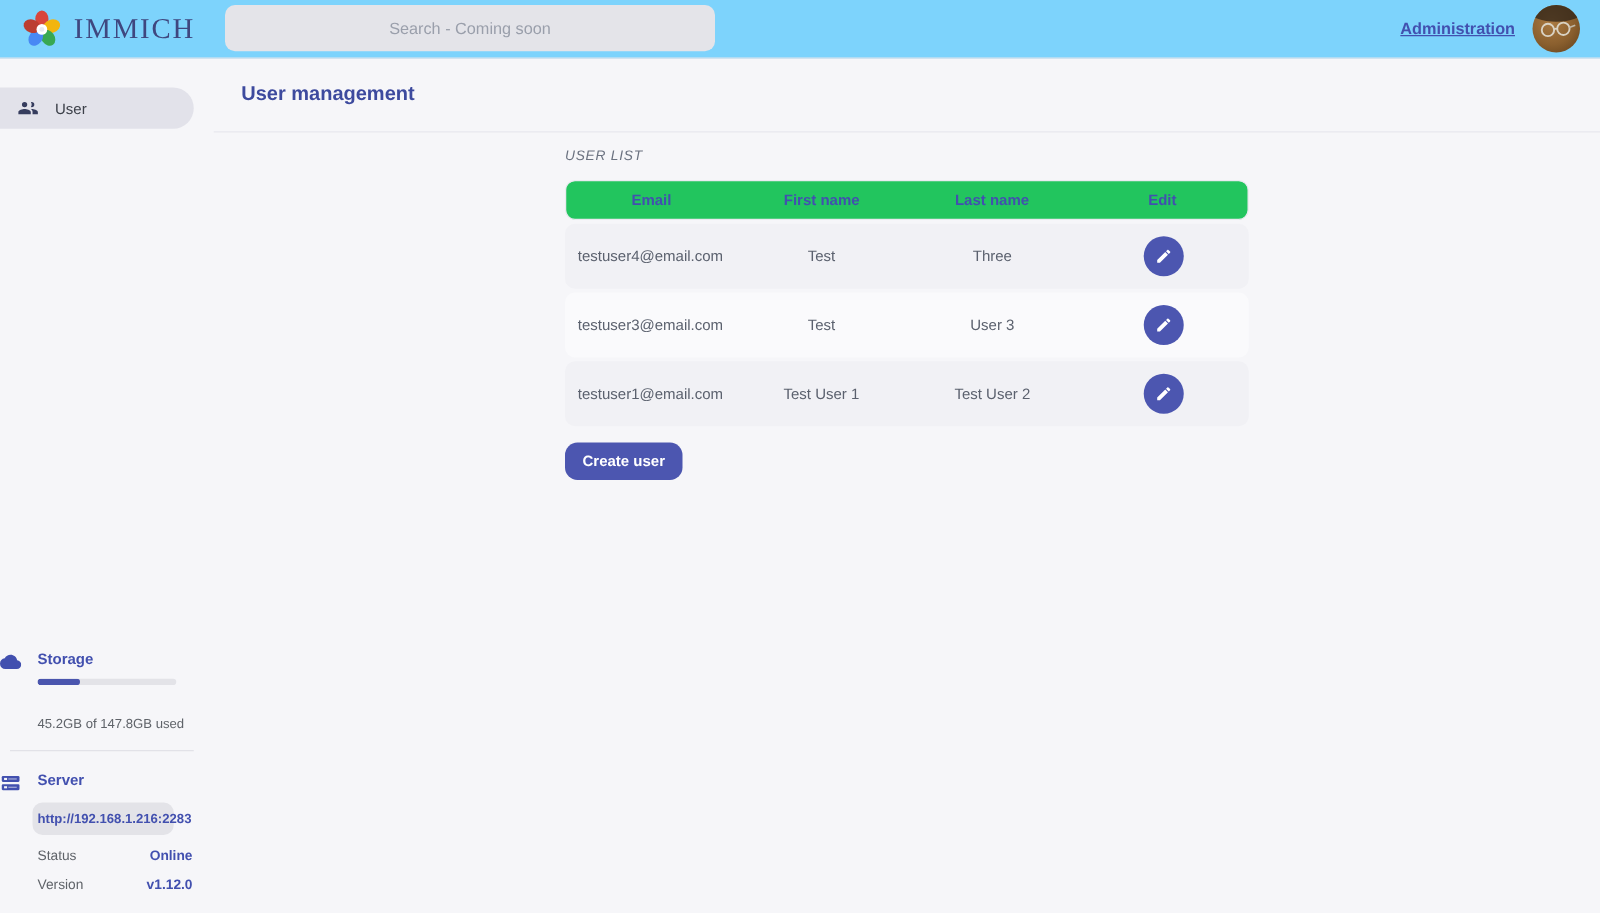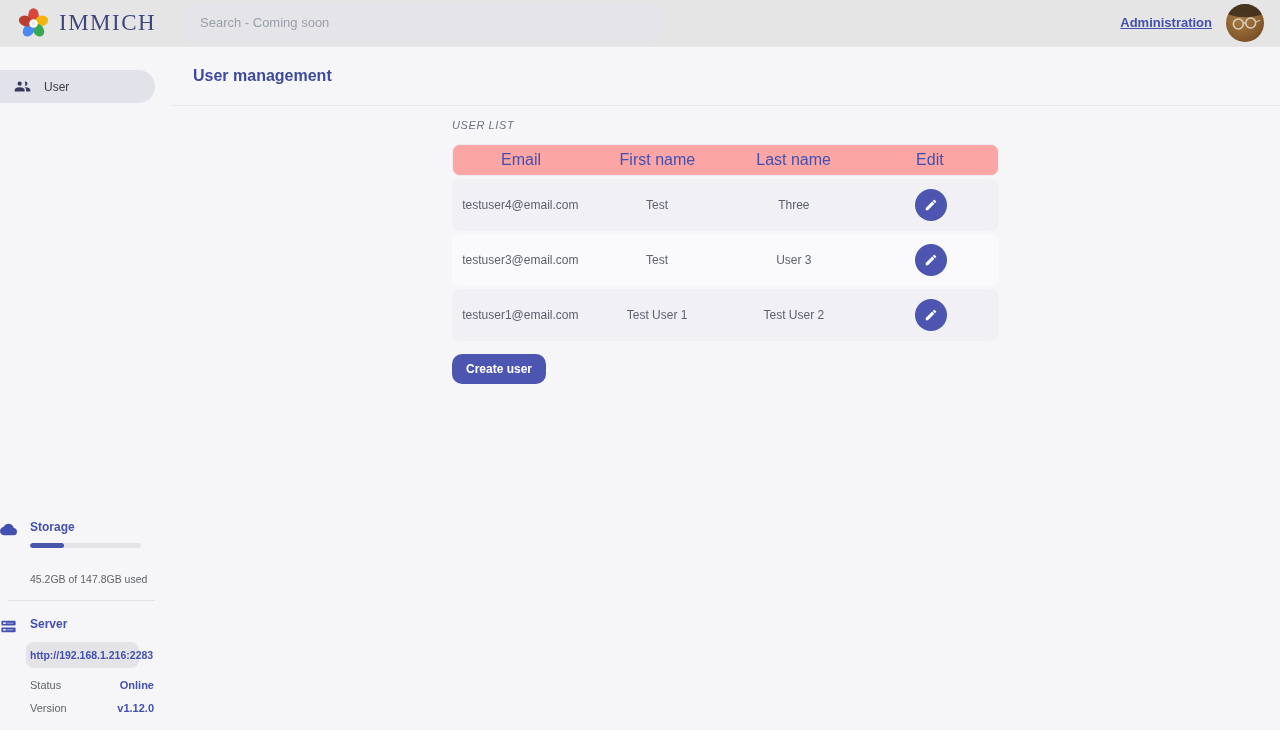--- a/index.html
+++ b/index.html
@@ -7,51 +7,52 @@
   body {
     font-family: "Liberation Sans", sans-serif;
     background: #f6f6f9;
     color: #3c4043;
   }
 
   
   .topbar {
     position: relative;
     height: 47px;
-    background: #e5e5e5;
+    background: #7dd3fc;
     border-bottom: 1px solid #e5e5eb;
     display: flex;
     align-items: center;
   }
   .brand {
     display: flex;
     align-items: center;
     gap: 9px;
     padding-left: 17px;
   }
   .brand-name {
     font-family: "Liberation Serif", serif;
     font-size: 23px;
     letter-spacing: 1.5px;
     color: #3f477f;
   }
   .search-input {
     position: absolute;
     left: 180px;
     top: 4px;
-    width: 481px;
+    width: 392px;
     height: 37px;
     background: #e4e4e9;
     border: none;
     border-radius: 8px;
     padding: 0 20px;
     font-size: 13px;
     font-family: "Liberation Sans", sans-serif;
     color: #5f6368;
     outline: none;
+    text-align: center;
   }
   .search-input::placeholder { color: #9a9fab; }
   .admin-link {
     position: absolute;
     right: 68px;
     top: 15px;
     font-size: 13px;
     font-weight: bold;
     color: #4250af;
     text-decoration: underline;
@@ -153,29 +154,29 @@
   .section-label {
     margin-top: 13px;
     font-size: 11px;
     letter-spacing: 0.6px;
     color: #6b7280;
     font-style: italic;
   }
   .table { margin-top: 13px; }
   .t-header {
     height: 32px;
-    background: #fca5a5;
+    background: #22c55e;
     border: 1px solid #eaeaf0;
     border-radius: 8px;
     display: grid;
     grid-template-columns: repeat(4, 1fr);
     align-items: center;
     justify-items: center;
-    font-size: 16px;
-    font-weight: normal;
+    font-size: 12px;
+    font-weight: bold;
     color: #4250af;
   }
   .t-row {
     height: 52px;
     margin-top: 3px;
     border-radius: 8px;
     display: grid;
     grid-template-columns: repeat(4, 1fr);
     align-items: center;
     justify-items: center;

